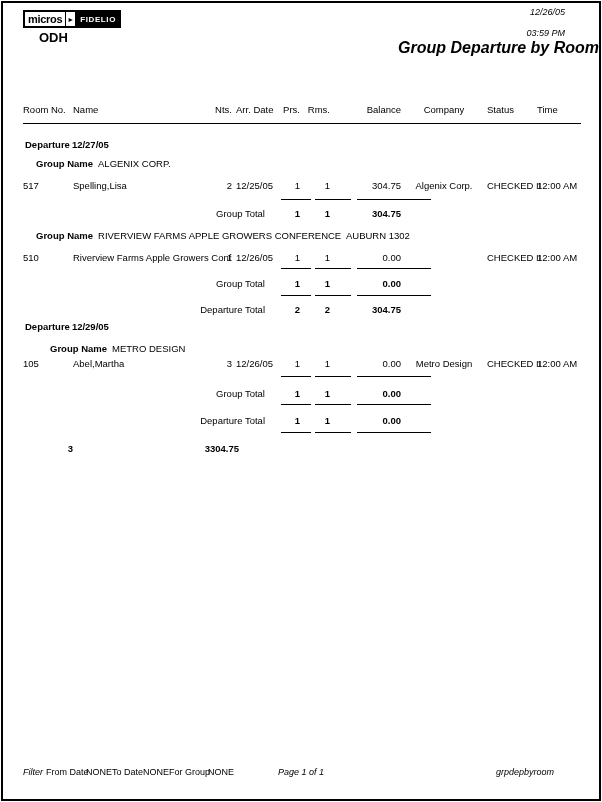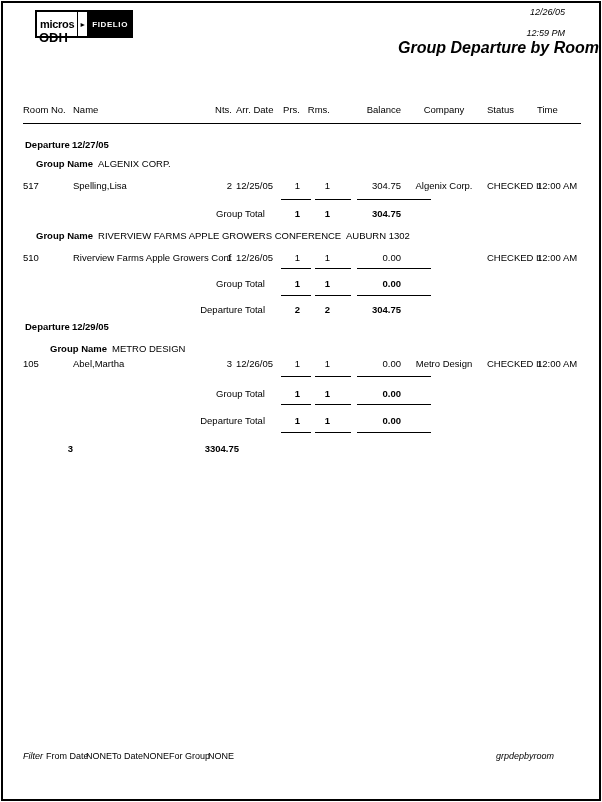--- a/index.html
+++ b/index.html
@@ -1,21 +1,21 @@
 <!DOCTYPE html>
 <html><head>
 <meta charset="utf-8">
 <style>
   * { margin:0; padding:0; box-sizing:border-box; }
   html,body { background:#fff; }
   body { font-family:"Liberation Sans", sans-serif; color:#000; width:602px; height:802px; }
   .page { position:relative; width:598px; height:798px; margin:2px; border:1px solid #000; outline:1px solid #000; background:#fff; overflow:hidden; }
 
   
-  .logo { position:absolute; left:32px; top:7px; display:flex; align-items:stretch; height:28px;justify-content:space-between; }
+  .logo { position:absolute; left:20px; top:7px; display:flex; align-items:stretch; height:18px;justify-content:space-between; }
   .logo-micros { background:#fff; border:2px solid #000; font-weight:bold; font-size:11px; padding:0 3px; display:flex; align-items:center; letter-spacing:-0.3px; }
   .logo-arrow { background:#fff; border-top:2px solid #000; border-bottom:2px solid #000; font-size:7px; display:flex; align-items:center; padding:0 1px; margin-left:-1px; }
   .logo-fidelio { background:#000; color:#fff; font-weight:bold; font-size:8px; letter-spacing:0.6px; display:flex; align-items:center; padding:0 5px; }
   .hotel-code { position:absolute; left:36px; top:27px; font-weight:bold; font-size:13px; }
   .hotel-name { position:absolute; left:0; right:0; top:4px; text-align:center; font-weight:bold; font-style:italic; font-size:11px; }
   .report-title { position:absolute; left:0; right:0; top:36px; text-align:right; font-weight:bold; font-style:italic; font-size:16px; }
   .print-date { position:absolute; right:34px; top:4px; font-style:italic; font-size:9px; text-align:right; }
   .print-time { position:absolute; right:34px; top:25px; font-style:italic; font-size:9px; text-align:right; }
 
   
@@ -39,21 +39,21 @@
   .total-row .c-prs, .total-row .c-rms, .total-row .c-bal { font-weight:bold; }
 
   .rules { position:absolute; left:20px; height:1px; }
   .rules span { position:absolute; top:0; border-top:1px solid #000; height:0; }
   .seg-prs { left:258px; width:30px; }
   .seg-rms { left:292px; width:36px; }
   .seg-bal { left:334px; width:74px; }
 
   
   .footer { position:absolute; left:0; right:0; top:748px; height:14px; font-size:9px; }
-  .footer span { position:absolute; top:0; white-space:nowrap; }
+  .footer span { position:absolute; top:16px; white-space:nowrap; }
   .f-filter { left:20px; font-style:italic; }
   .f-fromdate-label { left:43px; }
   .f-fromdate { left:83px; }
   .f-todate-label { left:109px; }
   .f-todate { left:140px; }
   .f-forgroup-label { left:166px; }
   .f-forgroup { left:205px; }
   .f-page { left:0; right:0; text-align:center; font-style:italic; }
   .f-reportid { right:45px; font-style:italic; }
 </style>
@@ -63,21 +63,21 @@
 <div class="page">
 
   <div class="logo">
     <span class="logo-micros">micros</span>
     <span class="logo-arrow">►</span>
     <span class="logo-fidelio">FIDELIO</span>
   </div>
   <div class="hotel-code">ODH</div>
   <div class="report-title">Group Departure by Room</div>
   <div class="print-date">12/26/05</div>
-  <div class="print-time">12:59 PM</div>
+  <div class="print-time">03:59 PM</div>
 
   <div class="row" style="top:101px;">
     <span class="c-room">Room No.</span>
     <span class="c-name">Name</span>
     <span class="c-nts">Nts.</span>
     <span class="c-arr">Arr. Date</span>
     <span class="c-prs">Prs.</span>
     <span class="c-rms">Rms.</span>
     <span class="c-bal">Balance</span>
     <span class="c-com">Company</span>
@@ -217,16 +217,17 @@
   </div>
 
   <div class="footer">
     <span class="f-filter">Filter</span>
     <span class="f-fromdate-label">From Date</span>
     <span class="f-fromdate">NONE</span>
     <span class="f-todate-label">To Date</span>
     <span class="f-todate">NONE</span>
     <span class="f-forgroup-label">For Group</span>
     <span class="f-forgroup">NONE</span>
+    <span class="f-page">Page 1 of 1</span>
     <span class="f-reportid">grpdepbyroom</span>
   </div>
 
 </div>
 
 </body></html>

